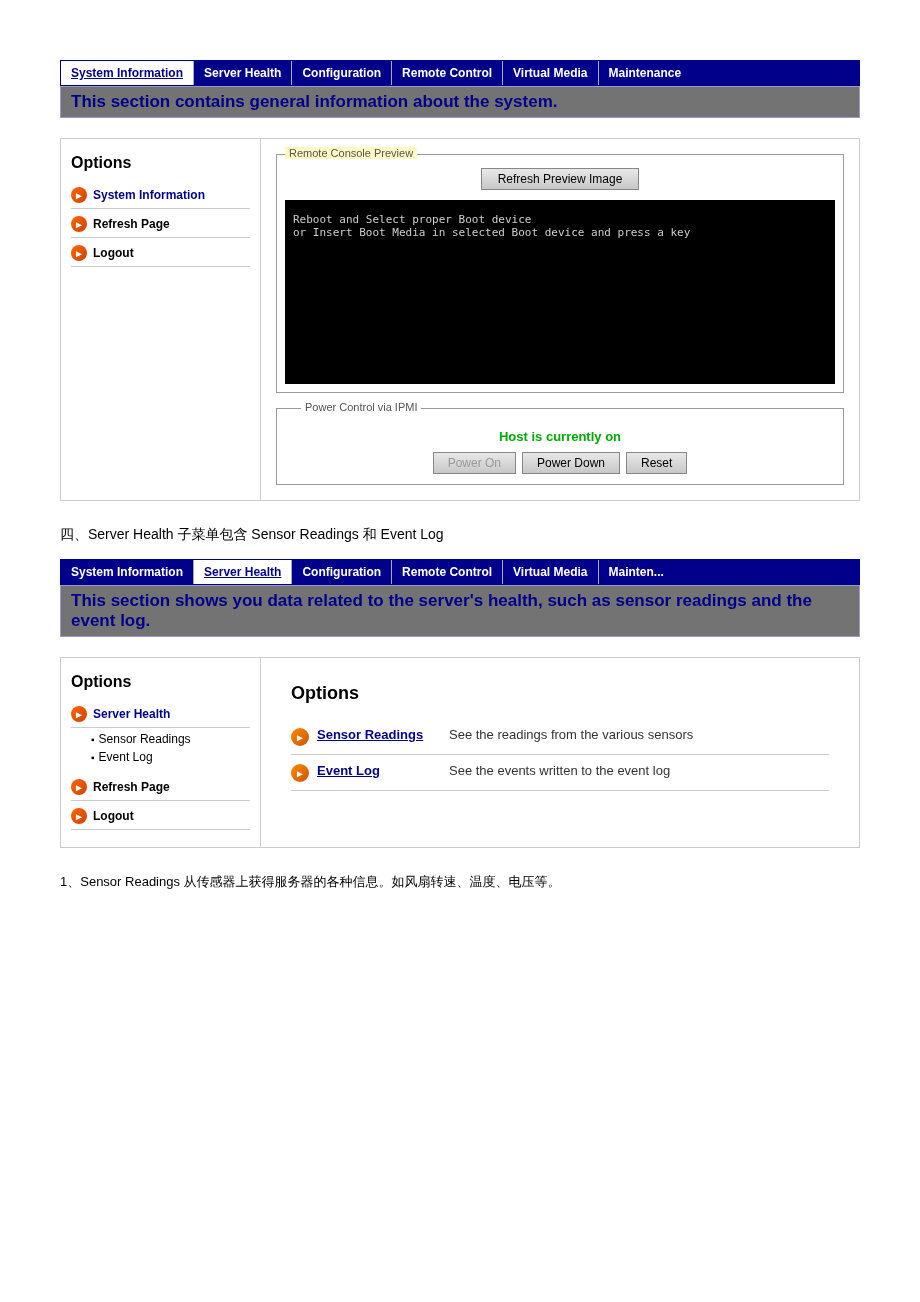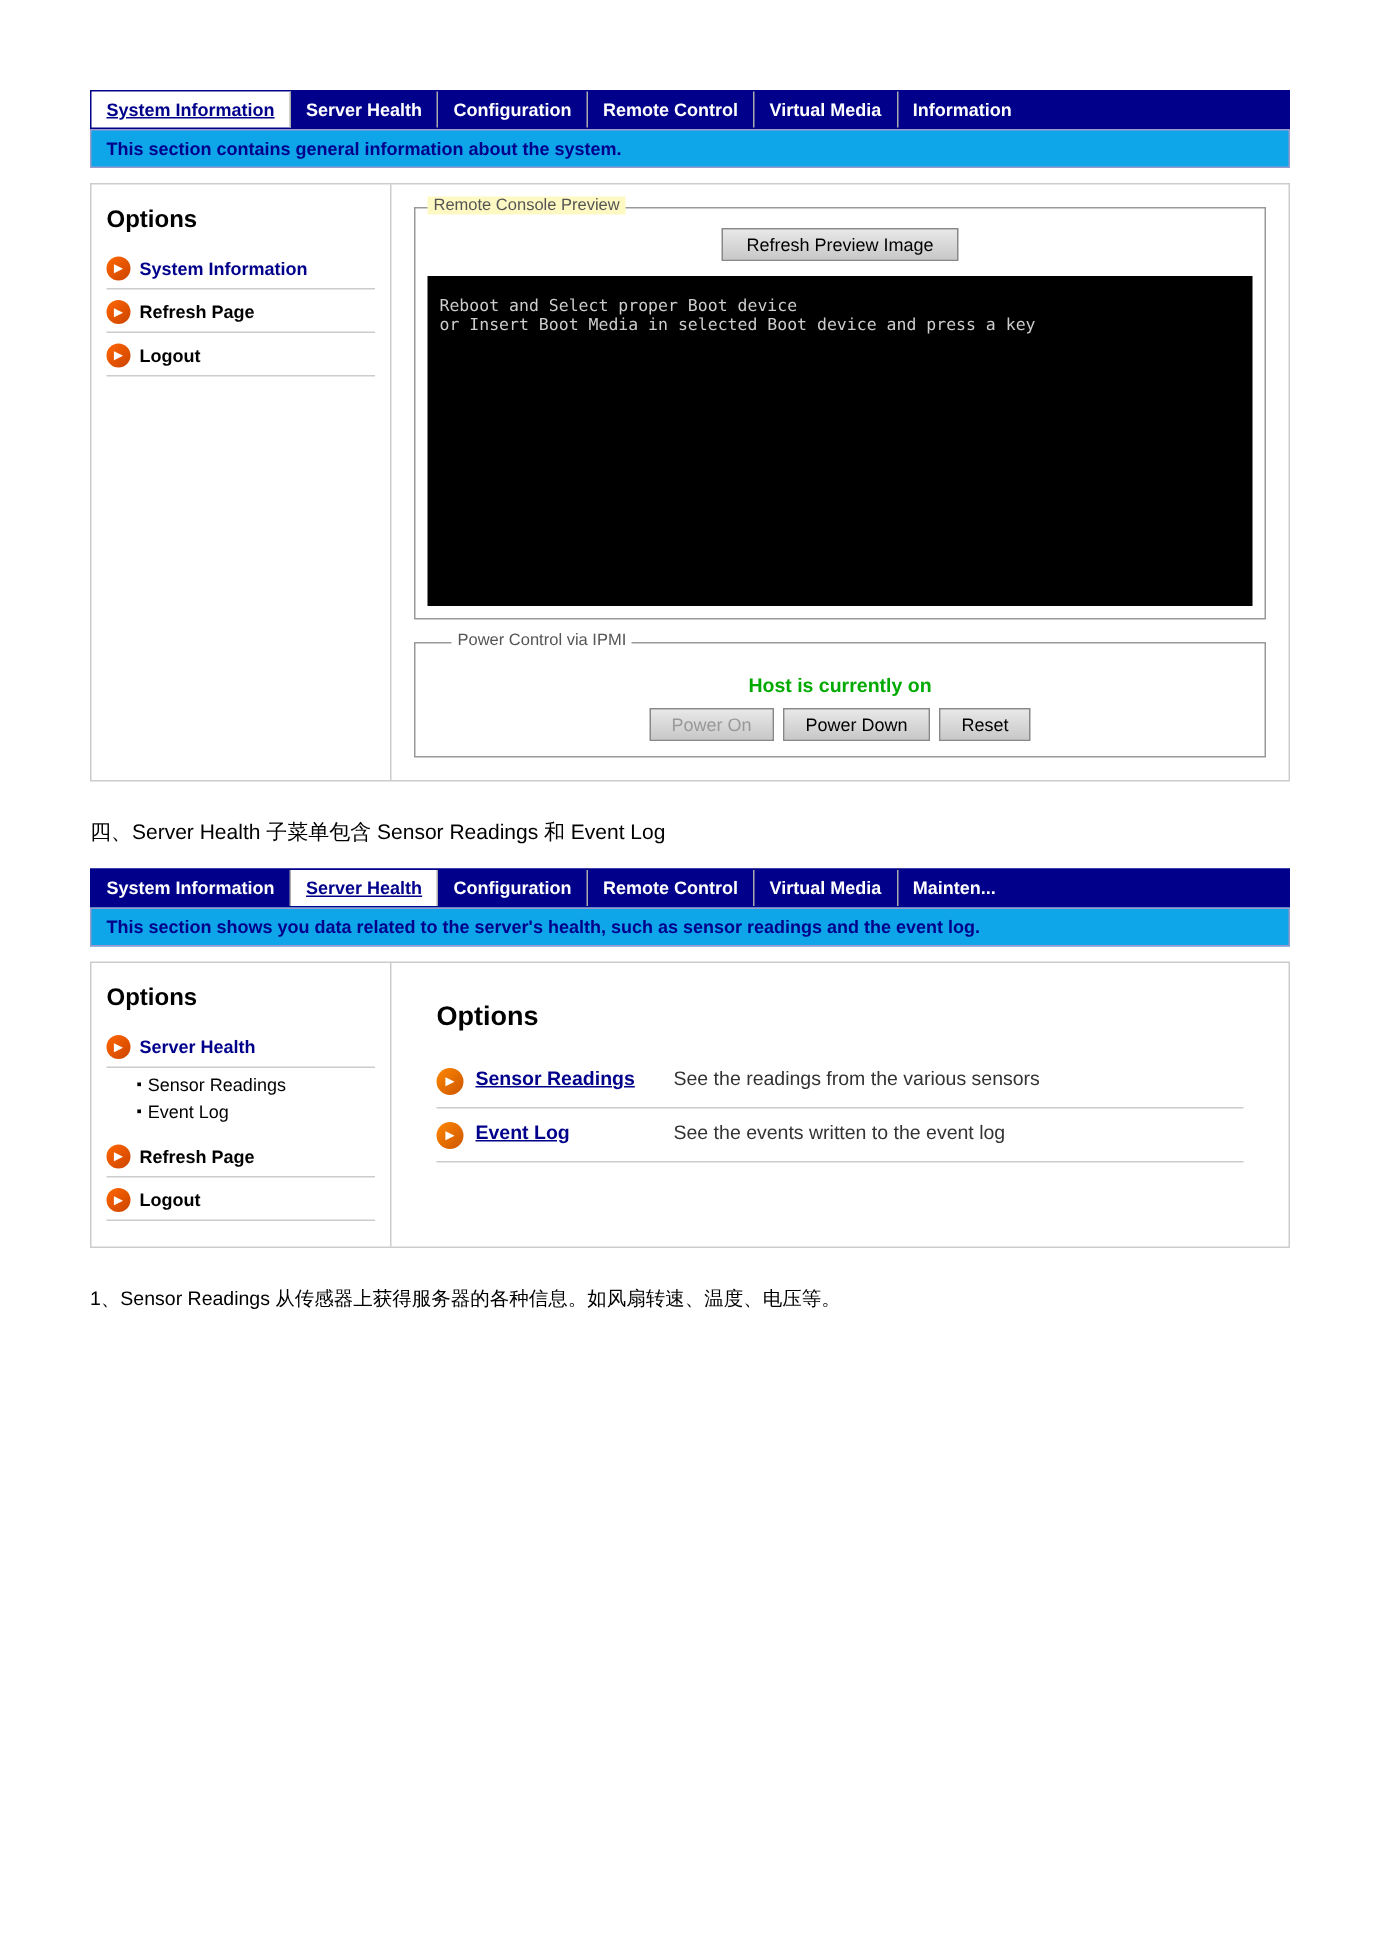--- a/index.html
+++ b/index.html
@@ -33,27 +33,27 @@
       background: #fff;
       color: #00008b;
       text-decoration: underline;
     }
     .nav-item:not(:last-child) {
       border-right: 1px solid #aaa;
     }
 
     
     .info-bar {
-      background: #0ea5e9;
+      background: #737373;
       border: 1px solid #9999cc;
       padding: 5px 10px;
       color: #00008b;
-      font-size: 12px;
-      font-weight: bold;
-      margin-bottom: 10px;
+      font-size: 17px;
+      font-weight: bold;
+      margin-bottom: 20px;
     }
 
     
     .content-area {
       display: flex;
       border: 1px solid #ccc;
       margin-bottom: 20px;
     }
 
     
@@ -139,21 +139,21 @@
       border: 1px solid #888;
       font-size: 12px;
       cursor: pointer;
     }
     .console-screen {
       background: #000;
       color: #ccc;
       font-family: monospace;
       font-size: 11px;
       padding: 8px;
-      height: 220px;
+      height: 184px;
       width: 100%;
       display: flex;
       align-items: flex-start;
       justify-content: flex-start;
     }
     .console-screen-text {
       padding-top: 5px;
     }
 
     
@@ -267,21 +267,21 @@
 
 <div class="page-wrapper">
 
   <div class="section-block">
     <div class="nav-bar">
       <div class="nav-item active">System Information</div>
       <div class="nav-item">Server Health</div>
       <div class="nav-item">Configuration</div>
       <div class="nav-item">Remote Control</div>
       <div class="nav-item">Virtual Media</div>
-      <div class="nav-item">Information</div>
+      <div class="nav-item">Maintenance</div>
     </div>
     <div class="info-bar">This section contains general information about the system.</div>
 
     <div class="content-area">
 
       <div class="sidebar">
         <h3>Options</h3>
         <div class="sidebar-item sidebar-item-active">
           <span class="arrow-icon">►</span>
           <span>System Information</span>

